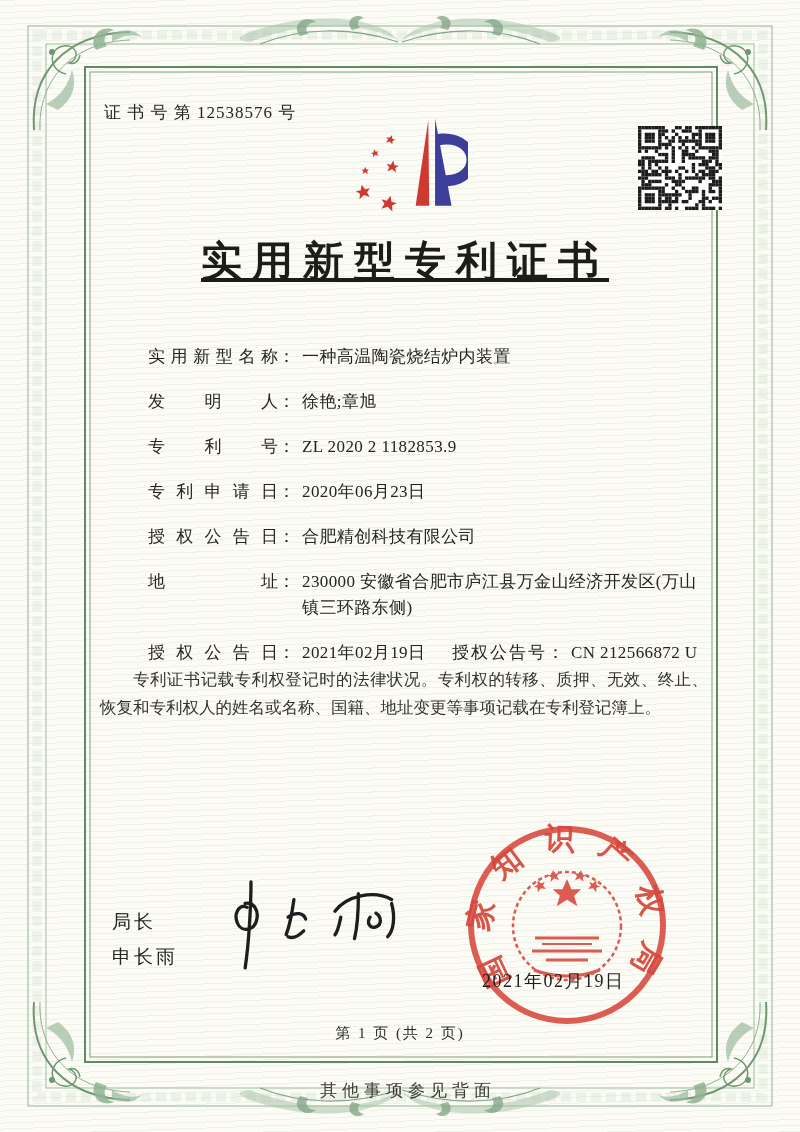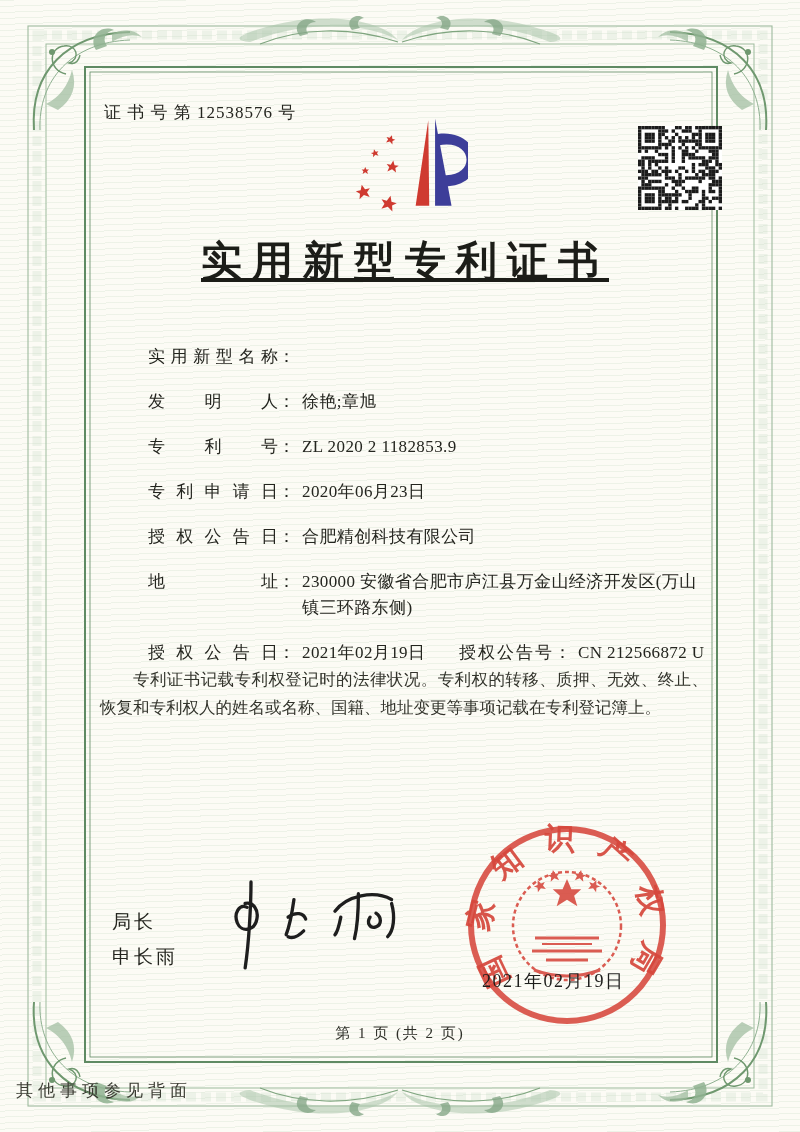--- a/index.html
+++ b/index.html
@@ -14,29 +14,29 @@
   .logo{position:absolute;left:342px;top:104px;}
   .qr{position:absolute;left:638px;top:126px;}
   .title{position:absolute;left:0;right:0;top:234px;margin:0;text-align:center;
          font-size:41px;font-weight:700;letter-spacing:10px;text-indent:10px;color:#1c1d18;text-decoration:underline;}
   .fields{position:absolute;left:104px;top:344px;width:604px;font-size:17px;}
   .frow{display:flex;line-height:26px;margin-bottom:19px;align-items:flex-start;}
   .flabel{flex:0 0 130px;text-align:justify;text-align-last:justify;margin-left:44px;}
   .fcolon{flex:0 0 auto;}
   .fvalue{padding-left:7px;letter-spacing:.4px;}
   .fvalue.fixed{flex:0 0 148px;}
-  .flabel2{letter-spacing:2px;margin-left:9px;}
+  .flabel2{letter-spacing:2px;margin-left:2px;}
   .paras{position:absolute;left:100px;top:666px;width:608px;font-size:16.5px;line-height:27.5px;text-align:justify;color:#33342c;}
   .paras p{margin:0;text-indent:2em;}
   .signer{position:absolute;left:112px;top:904px;font-size:19px;line-height:35px;letter-spacing:3px;}
   .sig{position:absolute;left:210px;top:874px;}
   .seal{position:absolute;left:462px;top:820px;}
   .sealdate{position:absolute;left:482px;top:969px;font-size:18px;letter-spacing:1.5px;color:#1e1e1c;z-index:3;}
   .pageinfo{position:absolute;left:0;right:0;top:1024px;text-align:center;font-size:15px;letter-spacing:2px;color:#2e2f28;}
-  .backnote{position:absolute;left:16px;right:0;top:1079px;font-size:17px;letter-spacing:5px;color:#3a3b32;}
+  .backnote{position:absolute;left:16px;right:0;top:1079px;text-align:center;font-size:17px;letter-spacing:5px;color:#3a3b32;}
   .hiddefs{position:absolute;width:0;height:0;}
 </style>
 </head>
 <body>
 
 <svg class="hiddefs" aria-hidden="true">
   <defs>
     <path id="star5" d="M0,-10L2.94,-3.09L9.51,-3.09L4.76,1.18L6.88,8.09L0,3.82L-6.88,8.09L-4.76,1.18L-9.51,-3.09L-2.94,-3.09Z"></path>
   </defs>
 </svg>
@@ -431,20 +431,21 @@
         <rect x="79.2" y="79.2" width="3.3" height="3.3"></rect>
       </g>
   </svg>
 
   <h1 class="title">实用新型专利证书</h1>
 
   <div class="fields">
     <div class="frow">
       <span class="flabel">实用新型名称</span>
         <span class="fcolon">：</span>
+      <span class="fvalue">一种高温陶瓷烧结炉内装置</span>
     </div>
     <div class="frow">
       <span class="flabel">发明人</span>
         <span class="fcolon">：</span>
       <span class="fvalue">徐艳;章旭</span>
     </div>
     <div class="frow">
       <span class="flabel">专利号</span>
         <span class="fcolon">：</span>
       <span class="fvalue">ZL 2020 2 1182853.9</span>

